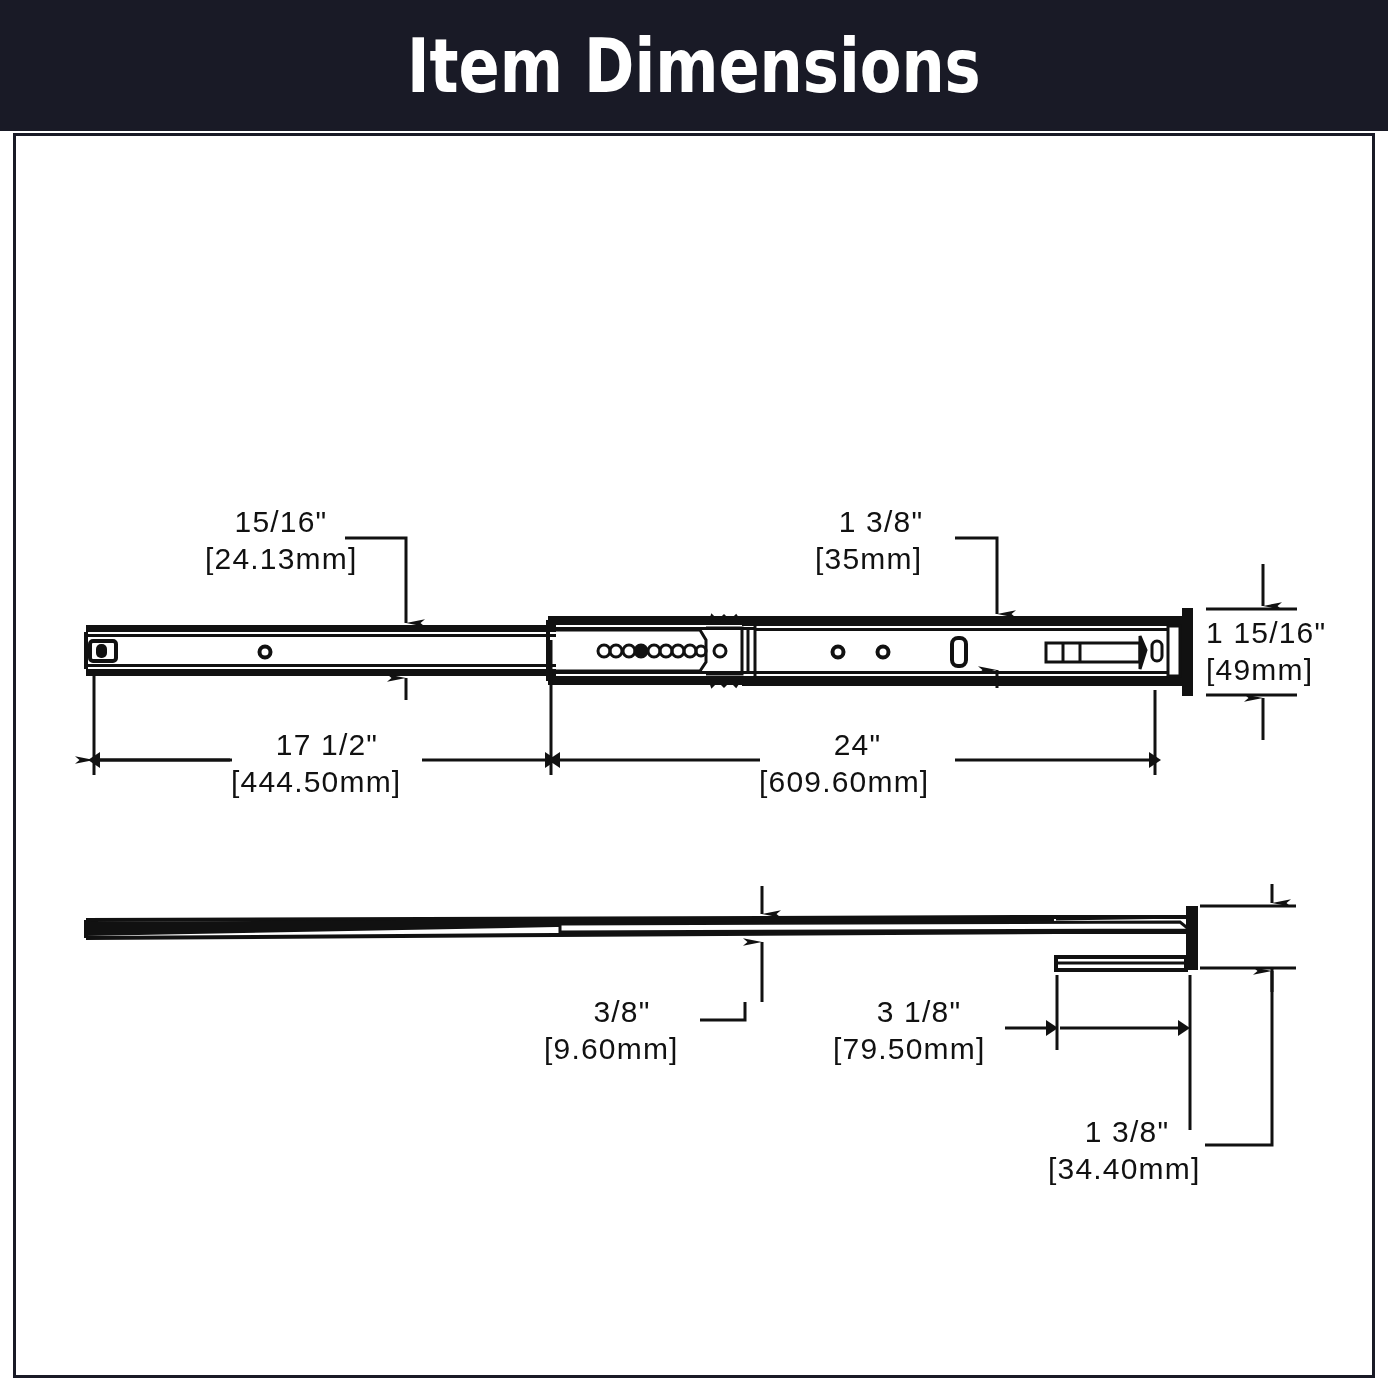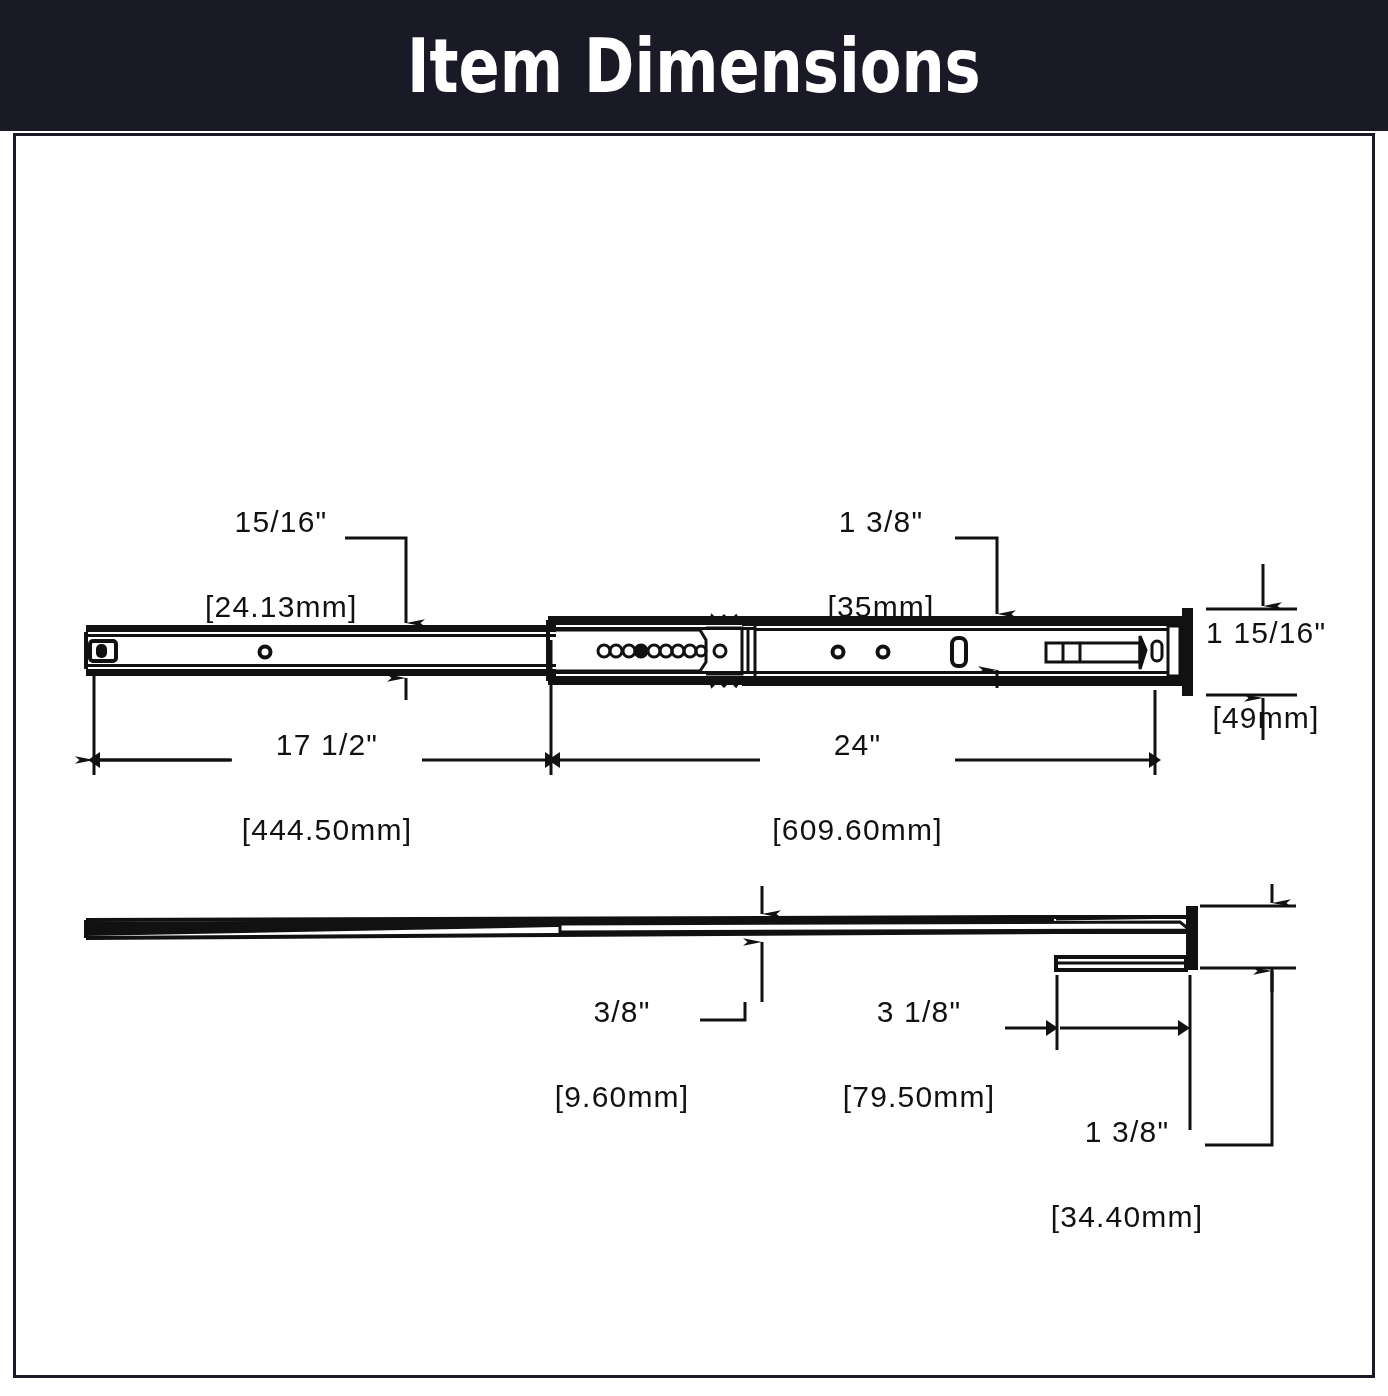--- a/index.html
+++ b/index.html
@@ -22,21 +22,21 @@
   }
 
   #canvas{position:absolute;left:0;top:0;width:1388px;height:1396px;}
 
   .dimtext{
     position:absolute;font-family:"Liberation Sans",sans-serif;
     color:#111111;white-space:nowrap;font-size:30px;line-height:37px;
     letter-spacing:1.2px;
   }
   .dimtext .l1{display:block;text-align:center;}
-  .dimtext .l2{display:block;text-align:center;margin-top:48px;}
+  .dimtext .l2{display:block;}
 </style>
 </head>
 <body>
 
 <div id="page">
 
   <div id="header-banner">
     <div id="header-title">Item Dimensions</div>
   </div>
 

